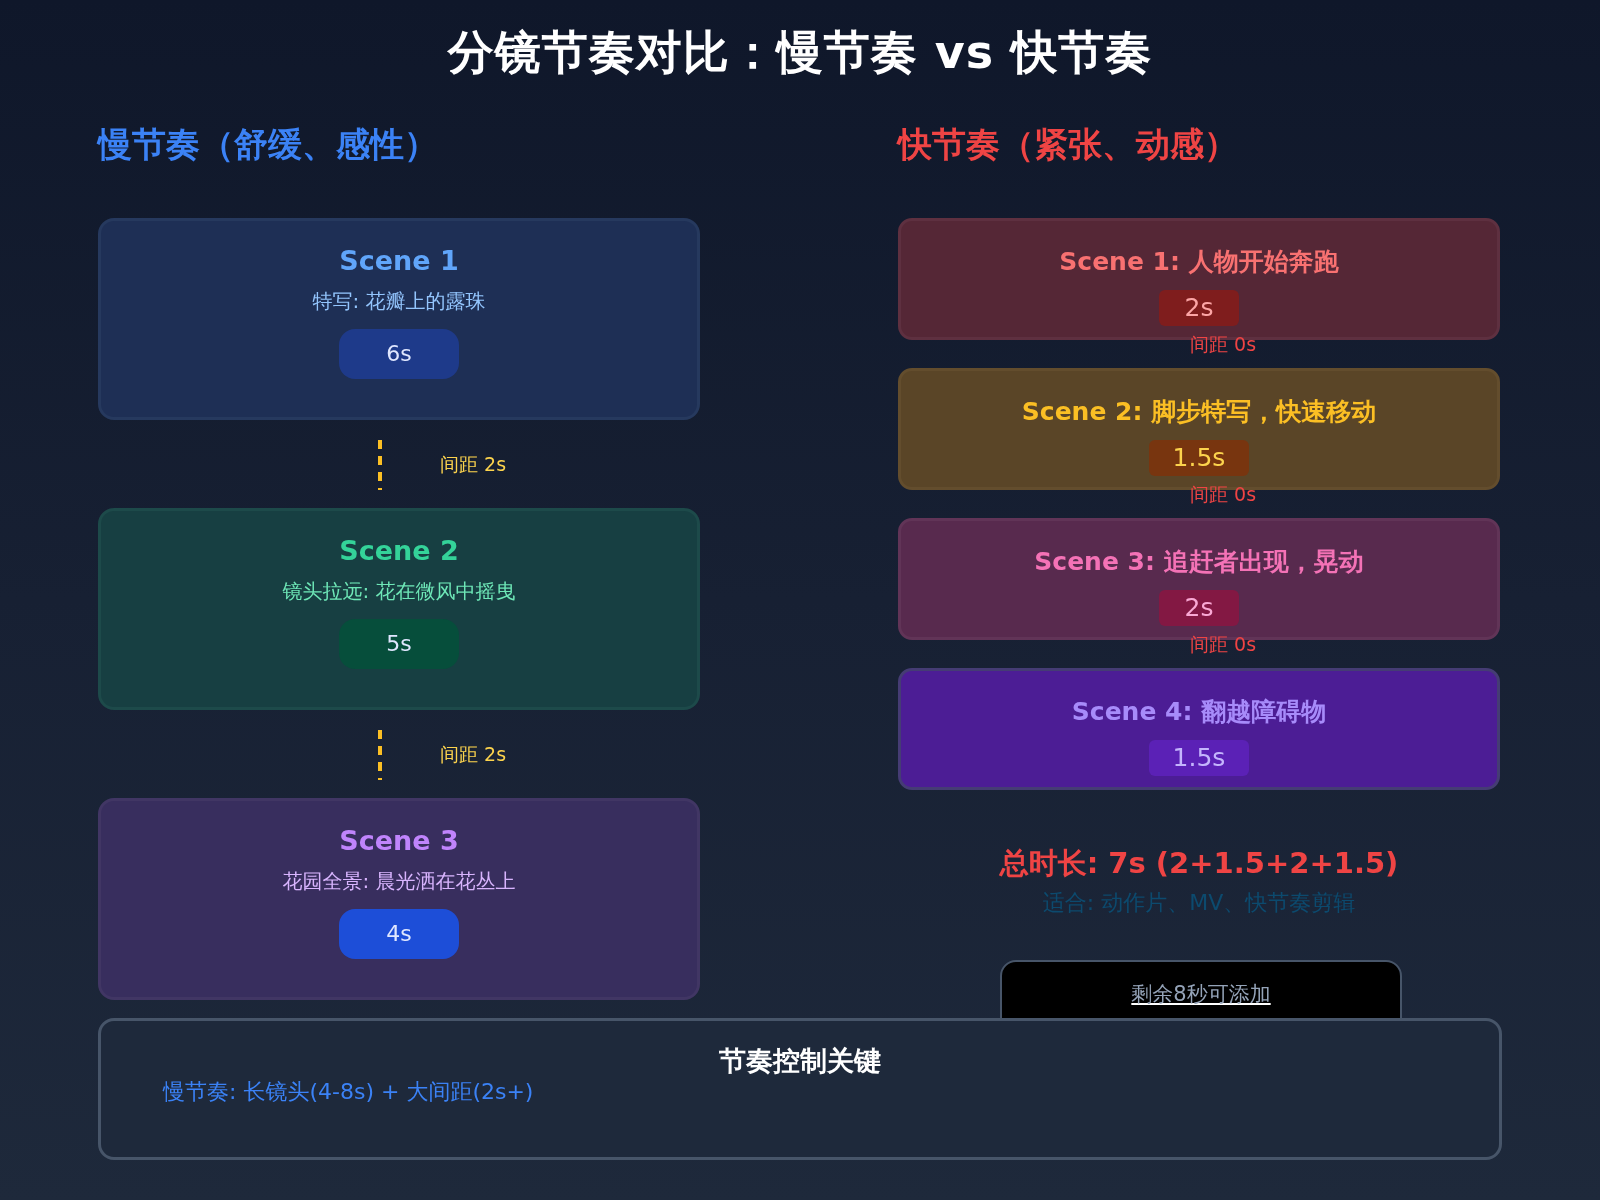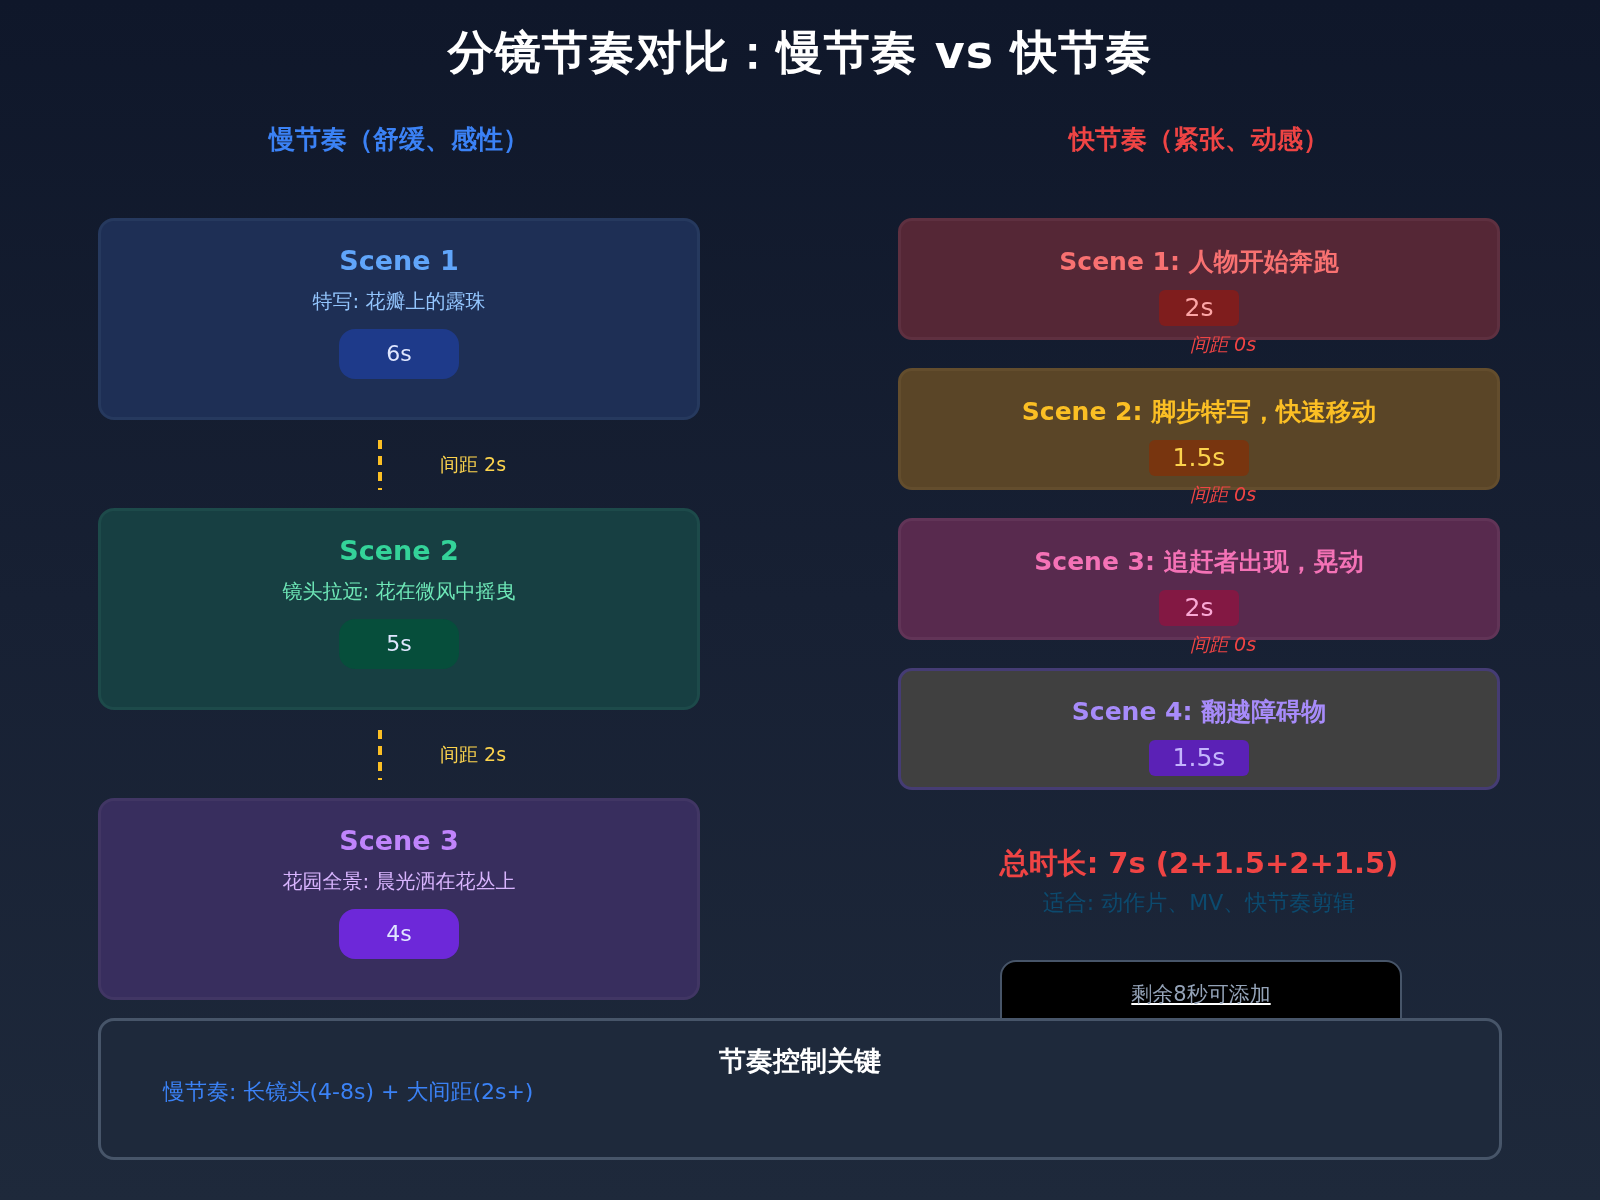--- a/index.html
+++ b/index.html
@@ -9,21 +9,21 @@
       font-family: "DejaVu Sans", "Liberation Sans", sans-serif;
       position: relative;
       color: #fff;
     }
     .abs { position: absolute; }
     .main-title {
       left: 0; width: 1600px; top: 22px; text-align: center;
       font-size: 46px; font-weight: bold; color: #ffffff; letter-spacing: 1px;
     }
     .col-title {
-      top: 122px; font-size: 26px; font-weight: bold; text-align: center;
+      top: 122px; font-size: 34px; font-weight: bold; text-align: left;
     }
     .col-title.slow { left: 98px; width: 602px; color: #3b82f6; }
     .col-title.fast { left: 898px; width: 602px; color: #ef4444; }
 
     .slow-card {
       left: 98px; width: 602px; height: 202px;
       border-radius: 16px; border: 3px solid;
       text-align: center;
     }
     .slow-card .scene-name { margin-top: 24px; font-size: 27px; font-weight: bold; }
@@ -41,21 +41,21 @@
     .fast-card {
       left: 898px; width: 602px; height: 122px;
       border-radius: 14px; border: 3px solid;
       text-align: center;
     }
     .fast-card .scene-name { margin-top: 24px; font-size: 25px; font-weight: bold; }
     .fast-card .dur {
       margin: 12px auto 0; height: 36px; line-height: 36px;
       border-radius: 6px; font-size: 25px;
     }
-    .fast-gap { left: 1190px; font-size: 19px; color: #ef4444; font-style: italic; }
+    .fast-gap { left: 1190px; font-size: 19px; color: #ef4444; }
 
     .total { left: 898px; width: 602px; top: 844px; text-align: center; font-size: 29px; font-weight: bold; color: #ef4444; }
     .suit { left: 898px; width: 602px; top: 888px; text-align: center; font-size: 22px; color: #0c4a6e; }
 
     .remain-box {
       left: 1000px; top: 960px; width: 402px; height: 90px;
       border: 2px solid #475569; border-radius: 16px; background: #000000;
       text-align: center; overflow: hidden; text-decoration: underline;
     }
     .remain-box .l1 { margin-top: 18px; font-size: 21px; color: #94a3b8; }
@@ -89,42 +89,42 @@
   <div class="scene-name" style="color: rgb(52, 211, 153);">Scene 2</div>
   <div class="scene-desc" style="color: rgb(110, 231, 183);">镜头拉远: 花在微风中摇曳</div>
   <div class="dur" style="background: rgb(6, 78, 59);">5s</div>
 </div>
 <div class="abs gap-line" style="top:730px;"></div>
 <div class="abs gap-label" style="top:742px;">间距 2s</div>
 
 <div class="abs slow-card" style="top: 798px; background: rgb(56, 46, 94); border-color: rgb(65, 54, 100);">
   <div class="scene-name" style="color: rgb(192, 132, 252);">Scene 3</div>
   <div class="scene-desc" style="color: rgb(216, 180, 254);">花园全景: 晨光洒在花丛上</div>
-  <div class="dur" style="background: #6d28d9;">4s</div>
+  <div class="dur" style="background: #1d4ed8;">4s</div>
 </div>
 
 <div class="abs fast-card" style="top: 218px; background: rgb(85, 39, 54); border-color: rgb(94, 48, 64);">
   <div class="scene-name" style="color: rgb(248, 113, 113);">Scene 1: 人物开始奔跑</div>
   <div class="dur" style="background: rgb(127, 29, 29); color: rgb(252, 165, 165); width: 80px;">2s</div>
 </div>
 <div class="abs fast-gap" style="top:332px;">间距 0s</div>
 
 <div class="abs fast-card" style="top: 368px; background: rgb(90, 69, 39); border-color: rgb(99, 77, 45);">
   <div class="scene-name" style="color: rgb(251, 191, 36);">Scene 2: 脚步特写，快速移动</div>
   <div class="dur" style="background: rgb(120, 53, 15); color: rgb(252, 211, 77); width: 100px;">1.5s</div>
 </div>
 <div class="abs fast-gap" style="top:482px;">间距 0s</div>
 
 <div class="abs fast-card" style="top: 518px; background: rgb(88, 42, 78); border-color: rgb(97, 52, 87);">
   <div class="scene-name" style="color: rgb(244, 114, 182);">Scene 3: 追赶者出现，晃动</div>
   <div class="dur" style="background: rgb(131, 24, 67); color: rgb(249, 168, 212); width: 80px;">2s</div>
 </div>
 <div class="abs fast-gap" style="top:632px;">间距 0s</div>
 
-<div class="abs fast-card" style="top: 668px; background: #404040; border-color: rgb(69, 60, 116);">
+<div class="abs fast-card" style="top: 668px; background: #4c1d95; border-color: rgb(69, 60, 116);">
   <div class="scene-name" style="color: rgb(167, 139, 250);">Scene 4: 翻越障碍物</div>
   <div class="dur" style="background: rgb(91, 33, 182); color: rgb(196, 181, 253); width: 100px;">1.5s</div>
 </div>
 
 <div class="abs total">总时长: 7s (2+1.5+2+1.5)</div>
 <div class="abs suit">适合: 动作片、MV、快节奏剪辑</div>
 
 <div class="abs remain-box">
   <div class="l1">剩余8秒可添加</div>
   <div class="l2">更多快节奏场景</div>

